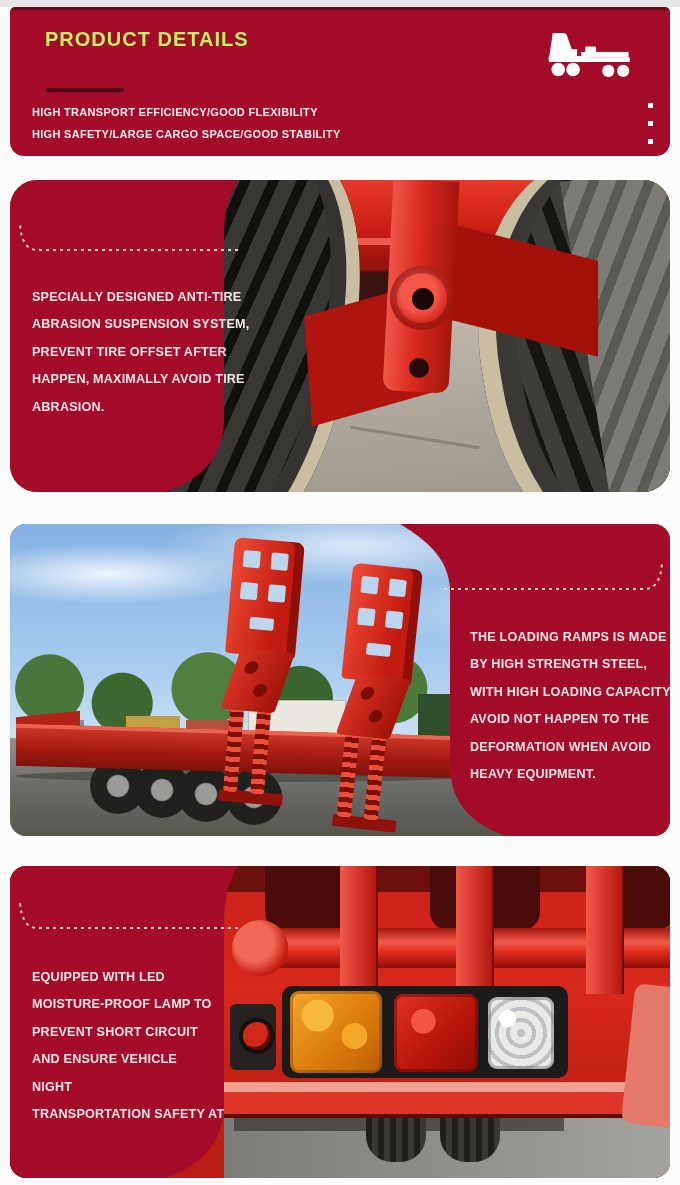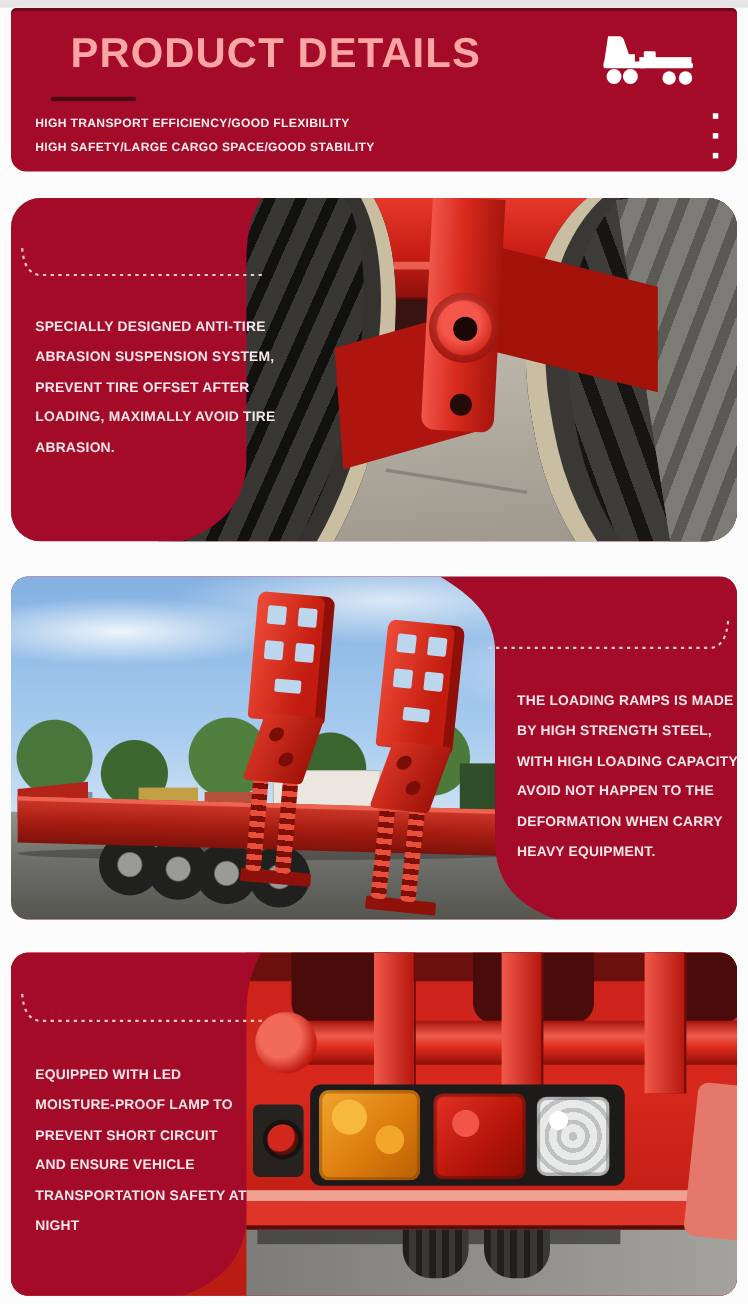--- a/index.html
+++ b/index.html
@@ -1,21 +1,21 @@
 <!DOCTYPE html>
 <html><head>
 <meta charset="utf-8">
 <style>
   html,body{margin:0;padding:0;background:#fdfcfc;}
   body{width:680px;height:1185px;position:relative;font-family:"Liberation Sans",sans-serif;overflow:hidden;}
   .topstrip{position:absolute;left:0;top:0;width:680px;height:7px;background:#e8e5e7;}
   
   .header{position:absolute;left:10px;top:7px;width:660px;height:149px;background:#a40b28;
           border-top:3px solid #6d0a1c;border-radius:5px 5px 14px 14px;box-sizing:border-box;}
-  .title{position:absolute;left:35px;top:18px;color:#fca5a5;font-size:38px;font-weight:800;letter-spacing:1px;margin-left:19px;}
+  .title{position:absolute;left:35px;top:18px;color:#bef264;font-size:20px;font-weight:800;letter-spacing:1px;}
   .underline{position:absolute;left:36px;top:78px;width:78px;height:4px;background:#4f0816;border-radius:2px;}
   .feat{position:absolute;left:22px;color:#fbeef0;font-size:11px;font-weight:700;letter-spacing:.3px;text-align:center;}
   .f1{top:96px;} .f2{top:118px;}
   .truck{position:absolute;right:36px;top:18px;}
   .dot{position:absolute;right:17px;width:5px;height:5px;background:#fff;}
   .d1{top:93px;} .d2{top:111px;} .d3{top:129px;}
   
   .card{position:absolute;left:10px;width:660px;height:312px;border-radius:16px;overflow:hidden;background:#a40b28;}
   .s1{top:180px;border-radius:27px;} .s2{top:524px;} .s3{top:866px;}
   .photo{position:absolute;inset:0;}
@@ -182,21 +182,21 @@
     <div class="p1crack"></div>
   </div>
   <div class="panelL"></div>
   <svg class="dash" style="left:4px;top:38px;" width="226" height="38">
     <path d="M224 32 L22 32 C12 31 7 22 6 6" fill="none" stroke="#eecdd2" stroke-width="2" stroke-dasharray="3 4"></path>
   </svg>
   <div class="copy copyL c1t">
     <div class="ln">SPECIALLY DESIGNED ANTI-TIRE</div>
     <div class="ln">ABRASION SUSPENSION SYSTEM,</div>
     <div class="ln">PREVENT TIRE OFFSET AFTER</div>
-    <div class="ln">LOADING, MAXIMALLY AVOID TIRE</div>
+    <div class="ln">HAPPEN, MAXIMALLY AVOID TIRE</div>
     <div class="ln">ABRASION.</div>
   </div>
 </div>
 
 <div class="card s2">
   <div class="photo">
     <div class="p2sky"></div>
     <div class="p2trees"></div>
     <div class="p2box b_w"></div>
     <div class="p2box b_r"></div>
@@ -245,21 +245,21 @@
   </div>
   <div class="panelR"></div>
   <svg class="dash" style="left:432px;top:33px;" width="226" height="38">
     <path d="M2 32 L204 32 C214 31 219 22 220 6" fill="none" stroke="#eecdd2" stroke-width="2" stroke-dasharray="3 4"></path>
   </svg>
   <div class="copy copyR">
     <div class="ln">THE LOADING RAMPS IS MADE</div>
     <div class="ln">BY HIGH STRENGTH STEEL,</div>
     <div class="ln">WITH HIGH LOADING CAPACITY,</div>
     <div class="ln">AVOID NOT HAPPEN TO THE</div>
-    <div class="ln">DEFORMATION WHEN CARRY</div>
+    <div class="ln">DEFORMATION WHEN AVOID</div>
     <div class="ln">HEAVY EQUIPMENT.</div>
   </div>
 </div>
 
 <div class="card s3">
   <div class="photo">
     <div class="p3base"></div>
     <div class="p3band"></div>
     <div class="pocket pk1"></div>
     <div class="pocket pk2"></div>
@@ -286,16 +286,16 @@
   </div>
   <div class="panelL"></div>
   <svg class="dash" style="left:4px;top:30px;" width="226" height="38">
     <path d="M224 32 L22 32 C12 31 7 22 6 6" fill="none" stroke="#eecdd2" stroke-width="2" stroke-dasharray="3 4"></path>
   </svg>
   <div class="copy copyL c3t">
     <div class="ln">EQUIPPED WITH LED</div>
     <div class="ln">MOISTURE-PROOF LAMP TO</div>
     <div class="ln">PREVENT SHORT CIRCUIT</div>
     <div class="ln">AND ENSURE VEHICLE</div>
+    <div class="ln">NIGHT</div>
     <div class="ln">TRANSPORTATION SAFETY AT</div>
-    <div class="ln">NIGHT</div>
   </div>
 </div>
 
 </body></html>

